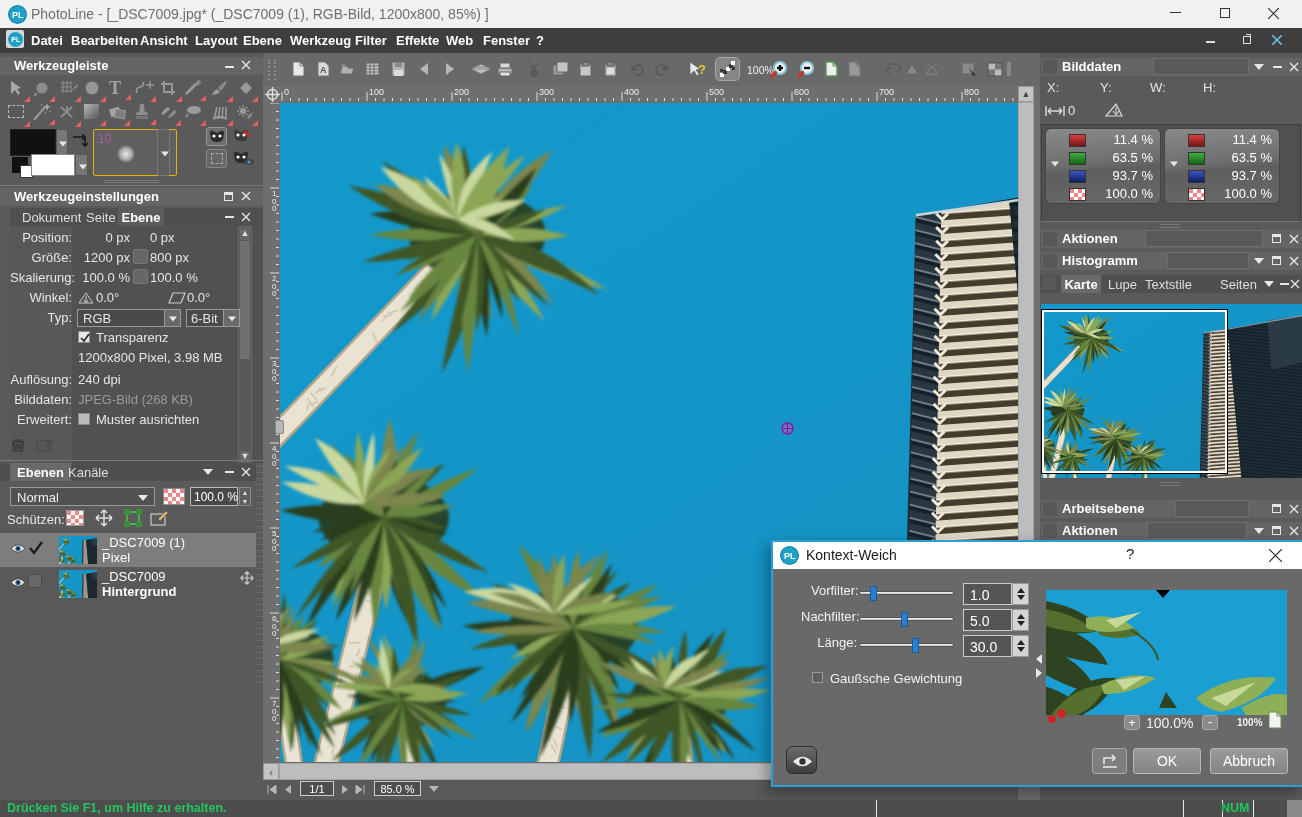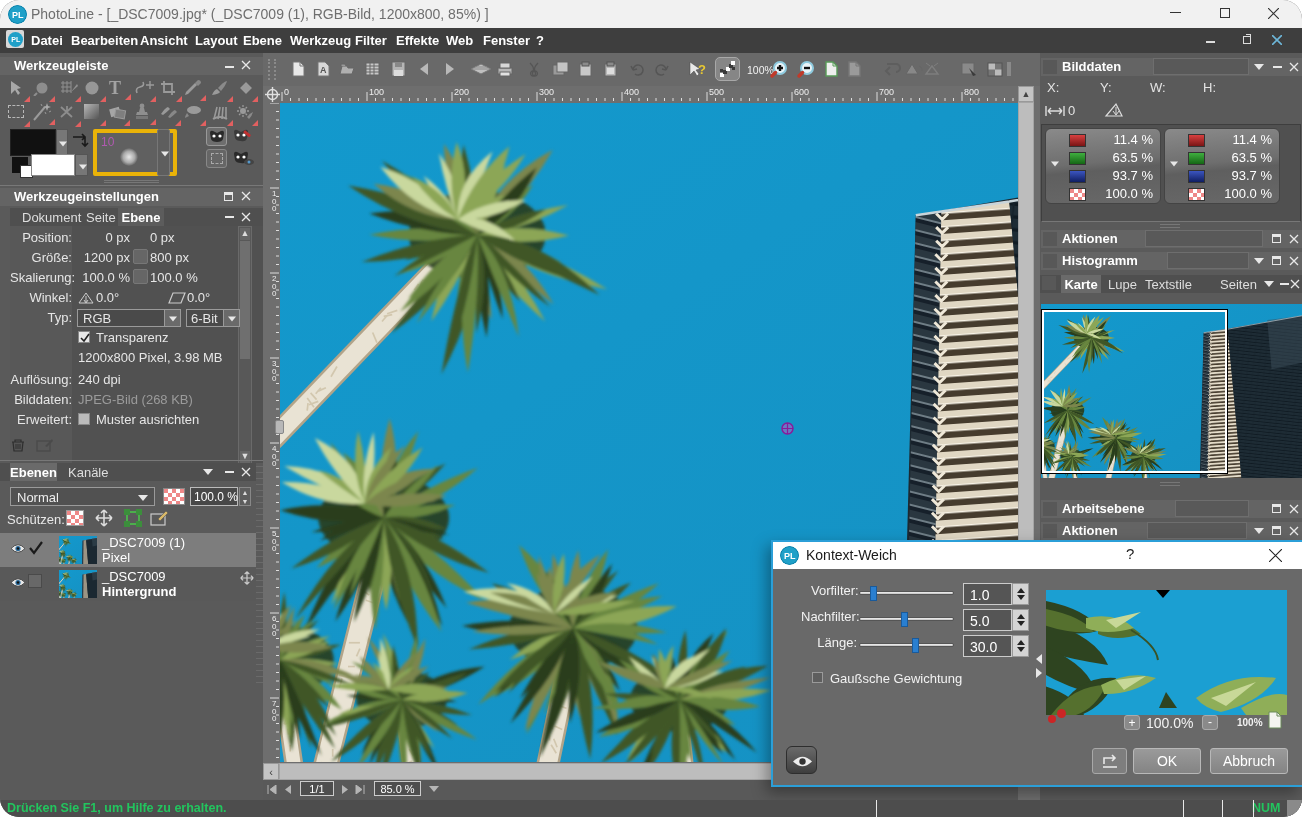--- a/index.html
+++ b/index.html
@@ -1,17 +1,17 @@
 <!DOCTYPE html>
 <html><head>
 <meta charset="utf-8">
 <style>
 *{margin:0;padding:0;box-sizing:border-box;}
 html,body{width:1302px;height:817px;overflow:hidden;font-family:"Liberation Sans",sans-serif;}
-#app{position:absolute;left:0;top:0;width:1302px;height:817px;background:#5a5a5a;overflow:hidden;border-radius:19px;}
+#app{position:absolute;left:0;top:0;width:1302px;height:817px;background:#5a5a5a;overflow:hidden;}
 .abs{position:absolute;}
 
 #titlebar{left:0;top:0;width:1302px;height:28px;background:#f1f1f1;color:#6e6e6e;font-size:14px;}
 #titlebar .txt{position:absolute;left:31px;top:6px;}
 .pl-logo{position:absolute;border-radius:50%;}
 #winbtns{position:absolute;right:0;top:0;height:28px;width:140px;color:#333;}
 
 #menubar{left:0;top:28px;width:1302px;height:25px;background:#3e3e3e;color:#fff;font-size:13px;font-weight:bold;}
 #menubar span{position:absolute;top:5px;}
 
@@ -804,21 +804,21 @@
     <svg class="abs" style="left:71px;top:79px" width="18" height="18">
         <path d="M2 5 L14 5 M14 5 L14 14 M11 2 L14 5 L11 8 M11 11 L14 14 L17 11" stroke="#1a1a1a" stroke-width="1.6" fill="none"></path>
       </svg>
     <div class="abs" style="left:12px;top:104px;width:16px;height:16px;background:#111"></div>
     <div class="abs" style="left:20px;top:112px;width:13px;height:13px;background:#fff;border:1px solid #333"></div>
     <div class="abs" style="left:31px;top:101px;width:44px;height:22px;background:#fff;border:1px solid #888"></div>
     <div class="abs" style="left:75px;top:101px;width:13px;height:22px;background:#777;border:1px solid #555">
         <div class="tri-dn" style="position:absolute;left:2px;top:9px;transform:scale(.8)"></div>
       </div>
 
-    <div class="abs" style="left:93px;top:76px;width:84px;height:47px;background:#606060;border:4px solid #eab308;border-radius:2px">
+    <div class="abs" style="left:93px;top:76px;width:84px;height:47px;background:#606060;border:1px solid #eab308;border-radius:2px">
       <span style="position:absolute;left:4px;top:2px;color:#b05ab0;font-size:12px">10</span>
       <div style="position:absolute;left:23px;top:15px;width:18px;height:18px;border-radius:50%;background:radial-gradient(circle,#e8e8e8 0%,#aaa 45%,#60606000 72%)"></div>
     </div>
     <div class="abs" style="left:157px;top:76px;width:13px;height:47px;background:#5e5e5e;border:1px solid #777;border-radius:2px">
         <div class="tri-dn" style="position:absolute;left:2px;top:21px;transform:scale(.8)"></div>
       </div>
 
     <div class="abs" style="left:206px;top:74px;width:21px;height:19px;background:#6e6e6e;border:1px solid #999;border-radius:3px"></div>
     <svg class="abs" style="left:209px;top:77px" width="16" height="13" viewBox="0 0 16 13">
         <path d="M1 3 Q1 0 4 1 L8 3 L12 1 Q15 0 15 3 L14 9 Q13 12 8 12 Q3 12 2 9 Z" fill="#2a2a2a"></path>
@@ -921,21 +921,21 @@
         <path d="M3 5 L13 5 L12 14 L4 14 Z M5 5 L5 3 L11 3 L11 5 M2 5 L14 5" stroke="#2e2e2e" fill="#555" stroke-width="1.2"></path>
         <path d="M6 7 L6 12 M8 7 L8 12 M10 7 L10 12" stroke="#2e2e2e"></path>
       </svg>
     <svg class="abs" style="left:36px;top:385px" width="18" height="14" viewBox="0 0 18 14">
         <rect x="1" y="3" width="13" height="10" fill="none" stroke="#4a4a4a" stroke-width="1.4"></rect>
         <path d="M9 8 L16 1 L17 3 L11 9 Z" fill="#4a4a4a"></path>
       </svg>
 
     <div style="position:absolute;left:0;top:407px;width:263px;border-top:1px solid #787878"></div>
     <div class="abs" style="left:0;top:410px;width:263px;height:18px;background:#4f4f4f;color:#dedede;font-size:13px">
-      <div style="position:absolute;left:10px;top:0;width:47px;height:18px;background:#6a6a6a;color:#fff;font-weight:bold;text-align:center;padding-top:2px">Ebenen</div>
+      <div style="position:absolute;left:10px;top:0;width:61px;height:18px;background:#6a6a6a;color:#fff;font-weight:bold;text-align:center;padding-top:2px">Ebenen</div>
       <span style="position:absolute;left:68px;top:2px">Kanäle</span>
       <div class="tri-dn" style="position:absolute;left:203px;top:6px"></div>
       <span style="position:absolute;left:225px;top:8px;width:9px;height:2px;background:#e8e8e8"></span>
       <svg style="position:absolute;left:241px;top:4px" width="10" height="10">
           <path d="M1 1 L9 9 M9 1 L1 9" stroke="#e8e8e8" stroke-width="1.3"></path>
         </svg>
     </div>
 
     <div class="abs" style="left:10px;top:434px;width:145px;height:19px;background:#515151;border:1px solid #9a9a9a;color:#eee;font-size:13px">
       <span style="position:absolute;left:6px;top:2px">Normal</span>
@@ -1458,17 +1458,17 @@
       </div>
       <div class="dbtn" style="left:360px;width:68px">OK</div>
       <div class="dbtn" style="left:437px;width:78px">Abbruch</div>
     </div>
   </div>
 <div id="statusbar" class="abs" style="left:0;top:800px;width:1302px;height:17px;background:#4d4d4d;color:#22c55e;font-size:12.5px;font-weight:bold">
     <span style="position:absolute;left:7px;top:1px">Drücken Sie F1, um Hilfe zu erhalten.</span>
       <span style="position:absolute;left:876px;top:0;width:1px;height:17px;background:#e8e8e8"></span>
       <span style="position:absolute;left:1183px;top:0;width:1px;height:17px;background:#e8e8e8"></span>
       <span style="position:absolute;left:1222px;top:0;width:1px;height:17px;background:#e8e8e8"></span>
-      <span style="position:absolute;left:1252px;top:1px">NUM</span>
+      <span style="position:absolute;left:1221px;top:1px">NUM</span>
       <span style="position:absolute;left:1253px;top:0;width:1px;height:17px;background:#e8e8e8"></span>
       <span style="position:absolute;left:1287px;top:0;width:15px;height:17px;background:#8a8a8a"></span>
   </div>
 </div>
 
 </body></html>

